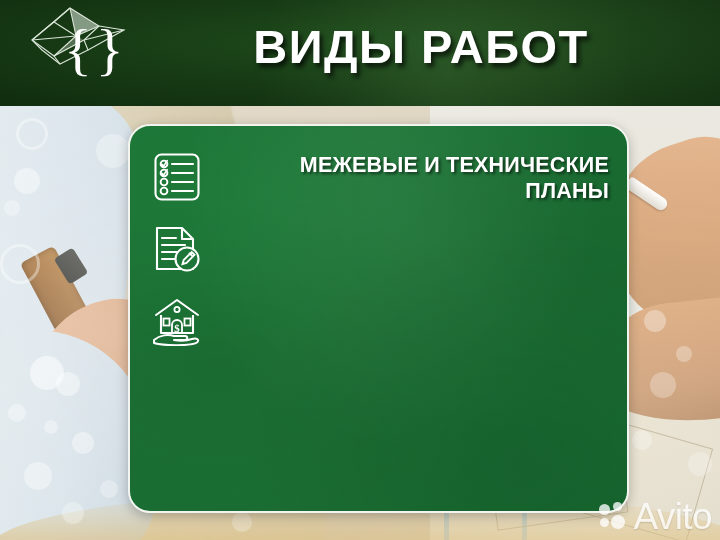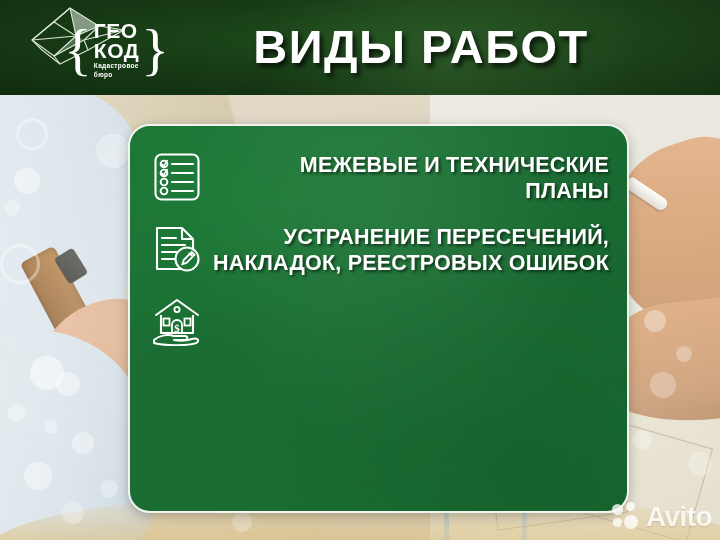--- a/index.html
+++ b/index.html
@@ -160,21 +160,21 @@
   .photo-soft {
     position: absolute; inset: 0;
     background: radial-gradient(ellipse at 18% 62%, rgba(255,255,255,.30), rgba(255,255,255,0) 55%),
                 radial-gradient(ellipse at 88% 80%, rgba(255,245,215,.28), rgba(255,255,255,0) 55%);
   }
 
   
   .header {
     position: absolute;
     left: 0; top: 0;
-    width: 720px; height: 95px;
+    width: 720px; height: 106px;
     background:
       radial-gradient(ellipse at 46% 40%, #1e4a1b 0%, #173b15 45%, #0f2a0d 100%);
     overflow: hidden;
   }
   .header-glow {
     position: absolute; inset: 0;
     background:
       radial-gradient(circle at 62% 70%, rgba(90,150,80,.22), rgba(0,0,0,0) 42%),
       radial-gradient(circle at 86% 20%, rgba(70,130,60,.16), rgba(0,0,0,0) 46%);
   }
@@ -304,22 +304,22 @@
     margin-right: 4px;
   }
   .avito-dots i {
     position: absolute;
     border-radius: 50%;
     background: #fff;
     display: block;
   }
   .avito-text {
     color: #fff;
-    font-size: 28px;
-    font-weight: bold;
+    font-size: 37px;
+    font-weight: normal;
     letter-spacing: -.6px;
     line-height: 28px;
     text-shadow: 0 1px 2px rgba(0,0,0,.18);
   }
 </style>
 </head>
 <body>
 
 <div id="stage">
 
@@ -400,26 +400,20 @@
         <path d="M30 16 L52 30"></path>
       </g>
       <g fill="#eaf3e8" opacity=".95">
         <path d="M46 2 L75 20 L52 30 Z" opacity=".55"></path>
         <path d="M52 30 L60 34 L30 50 Z" opacity=".30"></path>
       </g>
     </svg>
 
     <div class="logo-lock">
       <span class="brace brace-l">{</span>
-      <span class="logo-words">
-        <span class="logo-geo">ГЕО</span>
-        <span class="logo-kod">КОД</span>
-        <span class="logo-sub">Кадастровое</span>
-        <span class="logo-sub">бюро</span>
-      </span>
       <span class="brace brace-r">}</span>
     </div>
   </div>
 
   <div class="card">
     <div class="card-tex"></div>
     <div class="card-inner">
 
       <div class="svc item-1">
         <span class="svc-icon">
@@ -457,21 +451,20 @@
               <line x1="10" y1="28" x2="33" y2="28"></line>
               <line x1="10" y1="35" x2="26" y2="35"></line>
             </g>
             <circle cx="35" cy="35" r="11.5" fill="#1d7637" stroke="#ffffff" stroke-width="2.1"></circle>
             <g stroke="#ffffff" stroke-width="1.9" stroke-linecap="round" fill="none">
               <path d="M30.5 40 l1.2 -4 l8 -8 l2.8 2.8 l-8 8 z"></path>
               <line x1="37.6" y1="29.4" x2="40.4" y2="32.2"></line>
             </g>
           </svg>
         </span>
-        <span class="svc-text">УСТРАНЕНИЕ ПЕРЕСЕЧЕНИЙ, НАКЛАДОК, РЕЕСТРОВЫХ ОШИБОК</span>
       </div>
 
       <div class="svc item-3">
         <span class="svc-icon">
           <svg width="50" height="50" viewBox="0 0 50 50">
 
             <path d="M4 19 L25 4 L46 19" fill="none" stroke="#ffffff" stroke-width="2.1" stroke-linejoin="round" stroke-linecap="round"></path>
 
             <path d="M9 19 v18 h32 v-18" fill="none" stroke="#ffffff" stroke-width="2.1" stroke-linejoin="round"></path>
 

